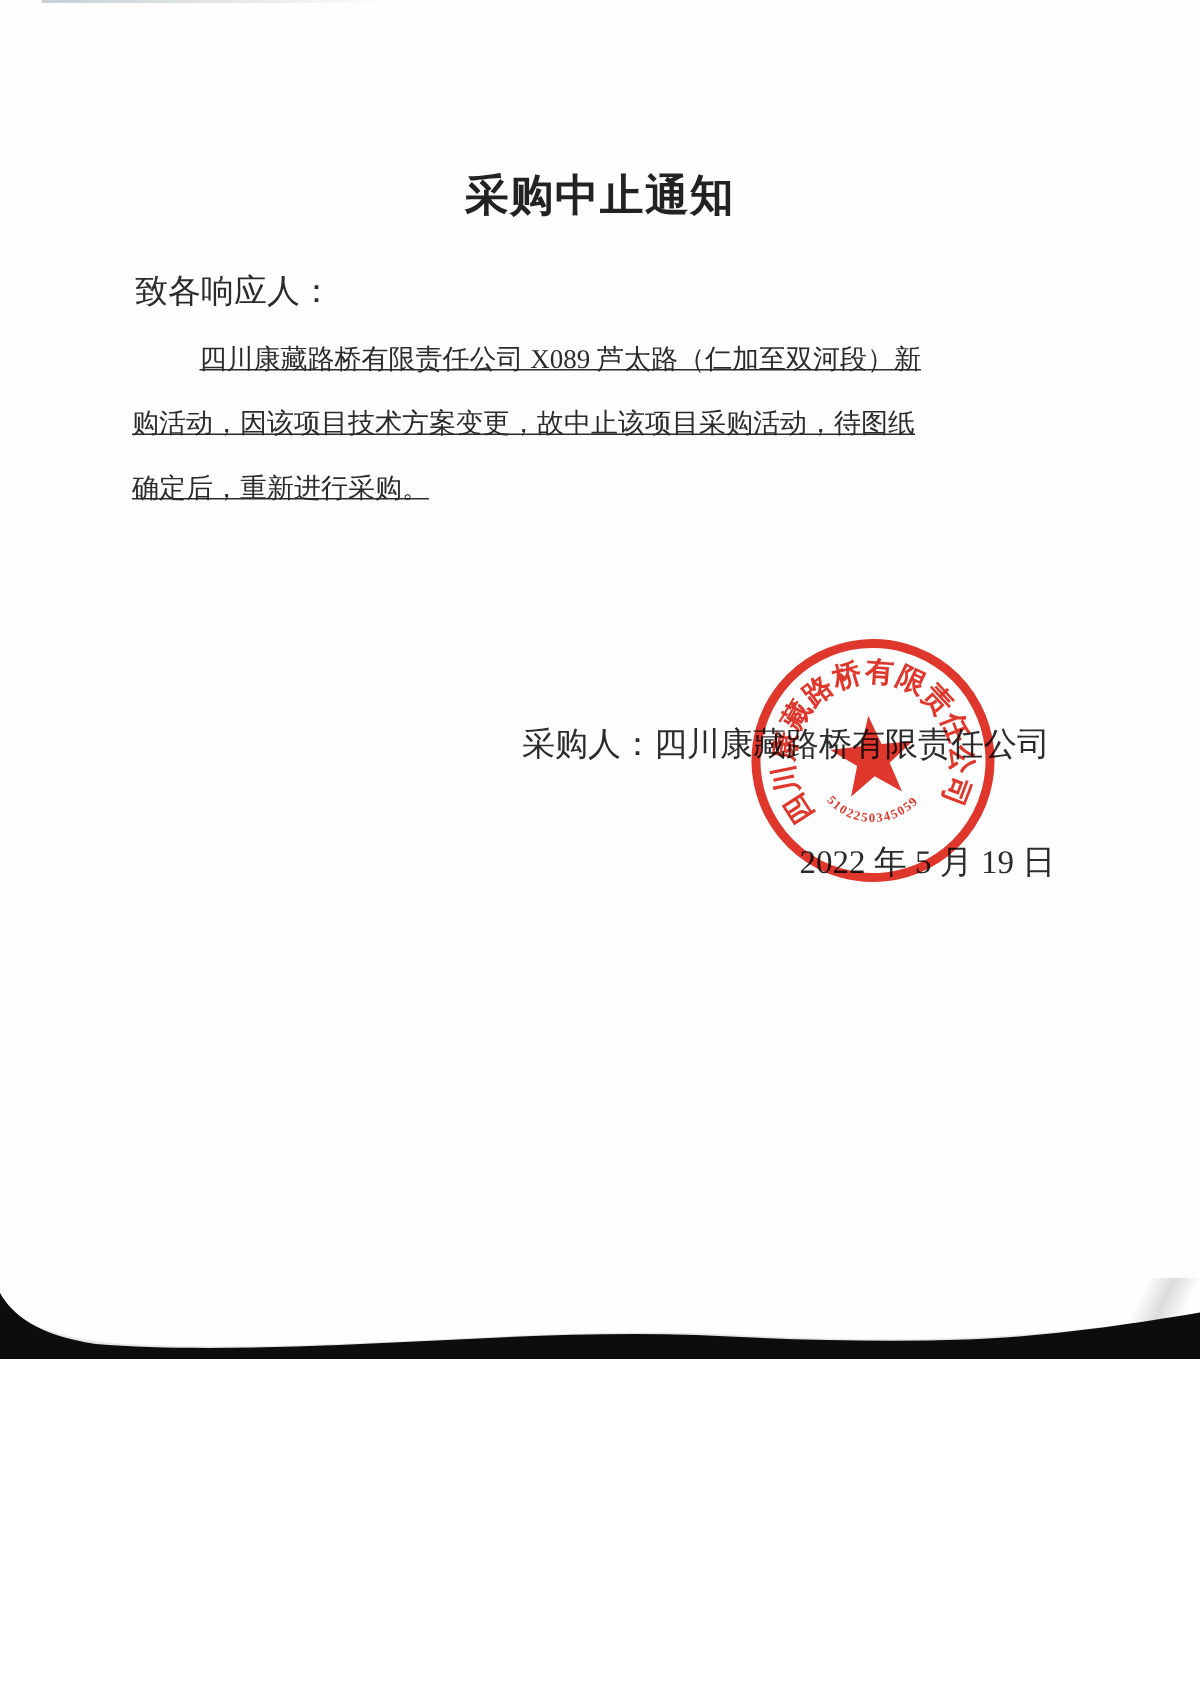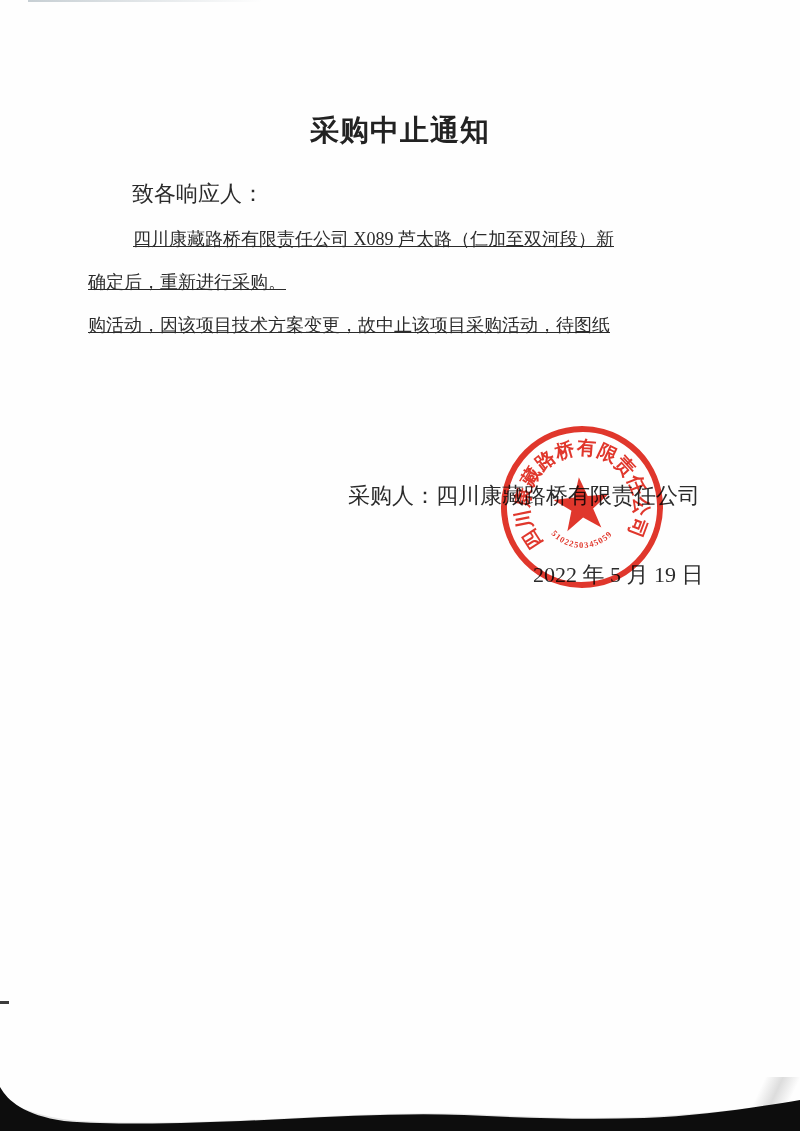--- a/index.html
+++ b/index.html
@@ -3,21 +3,21 @@
 <meta charset="utf-8">
 <style>
   html, body {
     margin: 0;
     padding: 0;
     background: #ffffff;
   }
   #page {
     position: relative;
     width: 800px;
-    height: 1131px;
+    height: 906px;
     background: #fefefe;
     overflow: hidden;
     font-family: "Liberation Serif", "DejaVu Serif", serif;
     color: #2b2b2b;
   }
   
   .top-edge-line {
     position: absolute;
     top: 0; left: 28px;
     width: 235px; height: 2px;
@@ -45,21 +45,20 @@
     font-size: 29px;
     font-weight: bold;
     letter-spacing: 1px;
     color: #222;
   }
   .salutation {
     position: absolute;
     left: 90px; top: 172px;
     font-size: 22px;
     line-height: 43px;
-    margin-left: 42px;
   }
   .body-paragraph {
     position: absolute;
     left: 88px; top: 218px;
     width: 650px;
     font-size: 18px;
     line-height: 43px;
     text-decoration: underline;
   }
   .body-line { white-space: nowrap; }
@@ -109,22 +108,22 @@
 <div id="page">
 
   <div class="top-edge-line"></div>
 
   <h1 class="doc-title">采购中止通知</h1>
 
   <div class="salutation">致各响应人：</div>
 
   <div class="body-paragraph">
     <div class="body-line first">四川康藏路桥有限责任公司 X089 芦太路（仁加至双河段）新</div>
+    <div class="body-line">购活动，因该项目技术方案变更，故中止该项目采购活动，待图纸</div>
     <div class="body-line">确定后，重新进行采购。</div>
-    <div class="body-line">购活动，因该项目技术方案变更，故中止该项目采购活动，待图纸</div>
   </div>
 
   <div class="signature-line"><span>采购人：</span><span>四川康藏路桥有限责任公司</span></div>
 
   <div class="date-line">2022 年 5 月 19 日</div>
 
   <svg class="company-seal" viewBox="0 0 170 170" xmlns="http://www.w3.org/2000/svg">
     <defs>
       <path id="sealTopArc" d="M 42.9 117.3 A 53 53 0 1 1 127.1 117.3" fill="none"></path>
       <path id="sealBottomArc" d="M 51.4 108.5 A 41 41 0 0 0 118.6 108.5" fill="none"></path>

